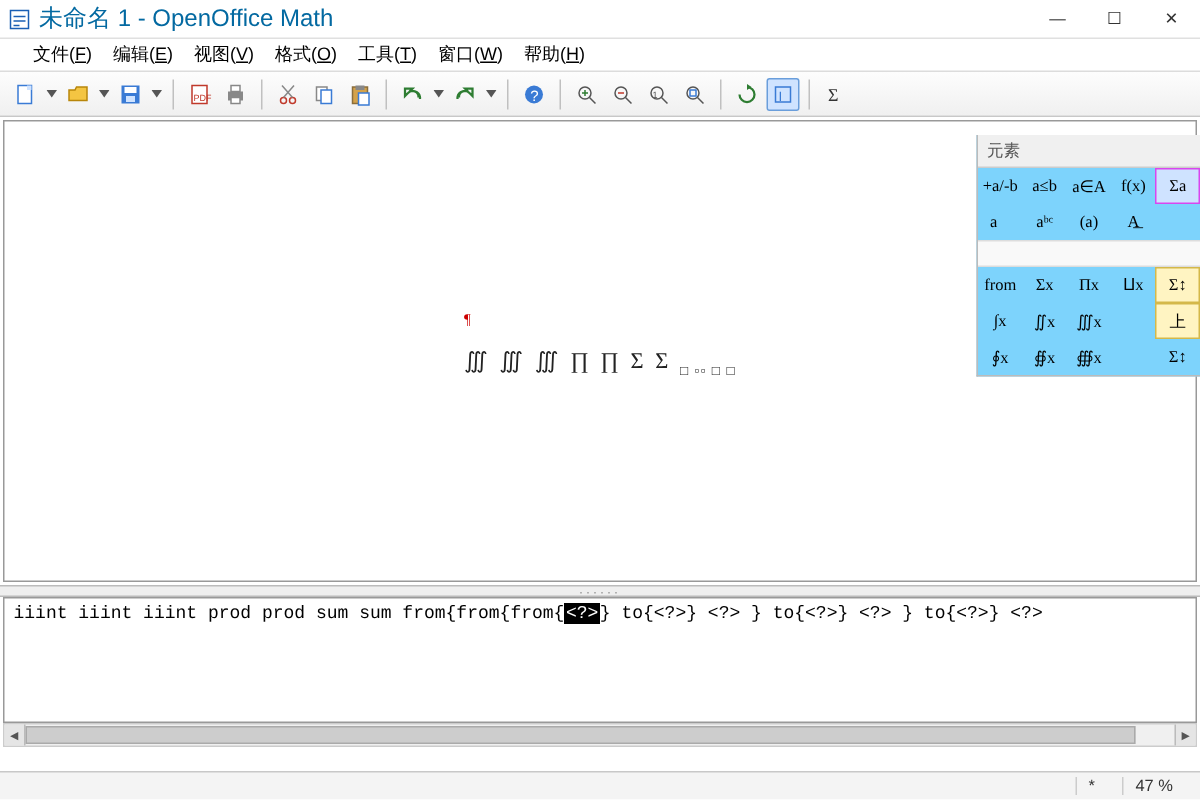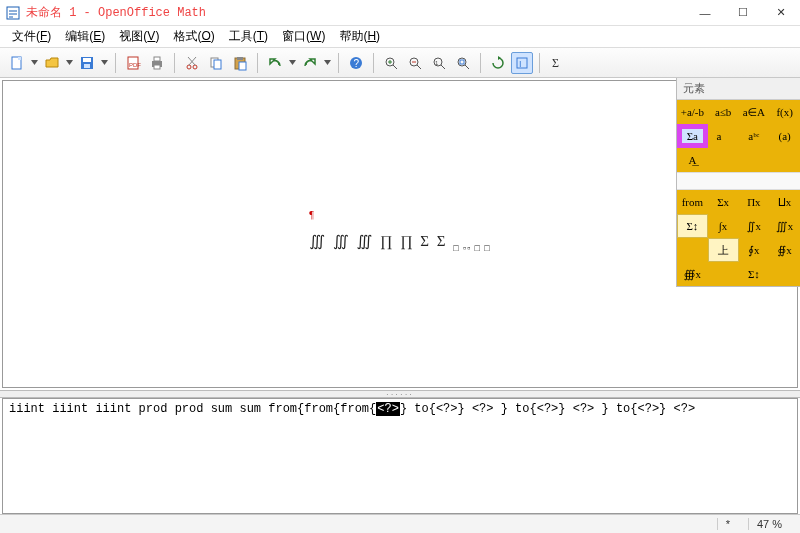--- a/index.html
+++ b/index.html
@@ -1,50 +1,50 @@
 <!DOCTYPE html>
 <html><head>
 <meta charset="utf-8">
 <style>
   * { box-sizing: border-box; margin: 0; padding: 0; }
   body { width: 800px; height: 533px; font-family: "Microsoft YaHei", Arial, sans-serif; font-size: 11px; background: #fff; overflow: hidden; position: relative; }
 
   .titlebar { height: 26px; background: #fff; display: flex; align-items: center; justify-content: space-between; border-bottom: 1px solid #e0e0e0; }
   .titlebar-left { display: flex; align-items: center; gap: 6px; padding-left: 6px; }
   .app-icon { width: 14px; height: 14px; display: inline-flex; }
-  .title-text { font-size: 12px; color: #ef4444; font-family: Liberation Mono, monospace; }
+  .title-text { font-size: 16px; color: #0369a1; }
   .win-controls { display: flex; }
   .win-btn { width: 38px; height: 26px; display: flex; align-items: center; justify-content: center; color: #333; }
 
-  .menubar { height: 22px; display: flex; align-items: center; gap: 2px; padding-left: 6px; background: #fff; border-bottom: 1px solid #dcdcdc; }
+  .menubar { height: 22px; display: flex; align-items: center; gap: 2px; padding-left: 16px; background: #fff; border-bottom: 1px solid #dcdcdc; }
   .menu-item { padding: 2px 6px; font-size: 12px; }
   .menu-item u { text-decoration: underline; }
 
   .toolbar { height: 30px; background: linear-gradient(#fdfdfd,#f0f0f0); border-bottom: 1px solid #c8c8c8; display: flex; align-items: center; padding: 0 6px; gap: 2px; }
   .tbtn { width: 22px; height: 22px; display: flex; align-items: center; justify-content: center; border: 1px solid transparent; border-radius: 2px; }
   .tdrop { width: 9px; display:flex; align-items:center; justify-content:center; }
   .tsep { width: 1px; height: 20px; background: #c0c0c0; margin: 0 4px; }
 
   .workspace { position: relative; height: 312px; display: flex; }
   .canvas { flex: 1; background: #fff; border: 1px solid #999; margin: 2px; position: relative; overflow: hidden; }
   .formula-render { position: absolute; left: 50%; top: 50%; transform: translate(-50%,-55%); font-family: "Times New Roman", serif; font-size: 15px; letter-spacing: 2px; color: #222; }
   .formula-render .cursor-mark { color:#c00; font-size:10px; position:relative; top:-10px; }
   .formula-render .sub-area { font-size:9px; letter-spacing:1px; position:relative; top:5px; }
 
-  .elements-panel { position: absolute; right: 0; top: 0; width: 124px; background: #eab308; border-left: 1px solid #bbb; border-bottom:1px solid #bbb; }
+  .elements-panel { position: absolute; right: 0; top: 12px; width: 149px; background: #7dd3fc; border-left: 1px solid #bbb; border-bottom:1px solid #bbb; }
   .el-header { font-size: 11px; padding: 3px 6px; background: #f0f0f0; border-bottom: 1px solid #ccc; color: #555; }
-  .el-grid { display: grid; grid-template-columns: repeat(4, 1fr); }
+  .el-grid { display: grid; grid-template-columns: repeat(5, 1fr); }
   .el-cell { height: 24px; display: flex; align-items:center; justify-content:center; font-size: 11px; font-family: "Times New Roman", serif; border:1px solid transparent; }
-  .el-cell.selected { background: #cfe3ff; border:5px solid #d946ef; }
+  .el-cell.selected { background: #cfe3ff; border:1px solid #d946ef; }
   .el-cell.highlight { background: #fff4c2; border:1px solid #d4b84a; }
   .el-divider { height: 18px; grid-column: 1 / -1; border-top:1px solid #ddd; border-bottom:1px solid #ddd; background:#f9f9f9; }
 
   .splitter { height: 8px; background: #efefef; border-top:1px solid #bbb; border-bottom:1px solid #bbb; display:flex; align-items:center; justify-content:center; color:#888; font-size:8px; letter-spacing:2px; }
 
-  .code-pane { height: 116px; border:1px solid #999; margin:0 2px; background:#fff; font-family: "Consolas","Courier New",monospace; font-size: 12px; padding: 3px 6px; white-space: pre; overflow:hidden; }
+  .code-pane { height: 84px; border:1px solid #999; margin:0 2px; background:#fff; font-family: "Consolas","Courier New",monospace; font-size: 12px; padding: 3px 6px; white-space: pre; overflow:hidden; }
   .code-pane .sel { background:#000; color:#fff; padding:0 1px; }
 
   .h-scroll { height: 16px; margin:0 2px; background:#f0f0f0; border:1px solid #ccc; position:relative; }
   .h-scroll .thumb { position:absolute; left:14px; top:1px; bottom:1px; width: 740px; background:#cdcdcd; border:1px solid #aaa; }
   .h-scroll .arrow { position:absolute; top:0; bottom:0; width:14px; display:flex;align-items:center;justify-content:center; background:#e5e5e5; font-size:9px; color:#555; }
   .h-scroll .arrow.left{left:0;border-right:1px solid #bbb;} .h-scroll .arrow.right{right:0;border-left:1px solid #bbb;}
 
   .statusbar { position:absolute; bottom:0; left:0; right:0; height:19px; background:#f4f4f4; border-top:1px solid #c8c8c8; display:flex; align-items:center; justify-content:flex-end; padding:0 10px; font-size:11px; color:#333; gap:10px; }
   .status-cell { border-left:1px solid #ccc; padding:0 8px; }
 

